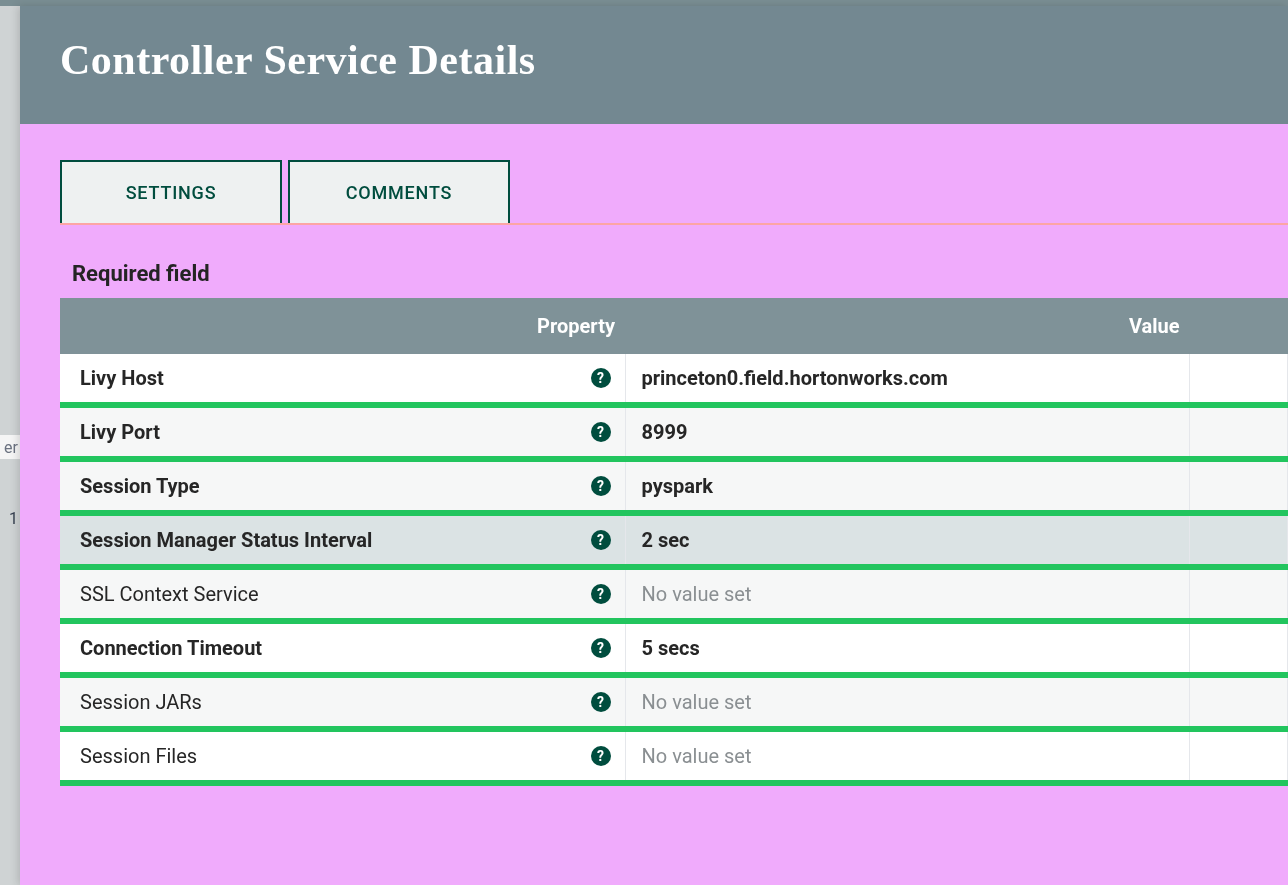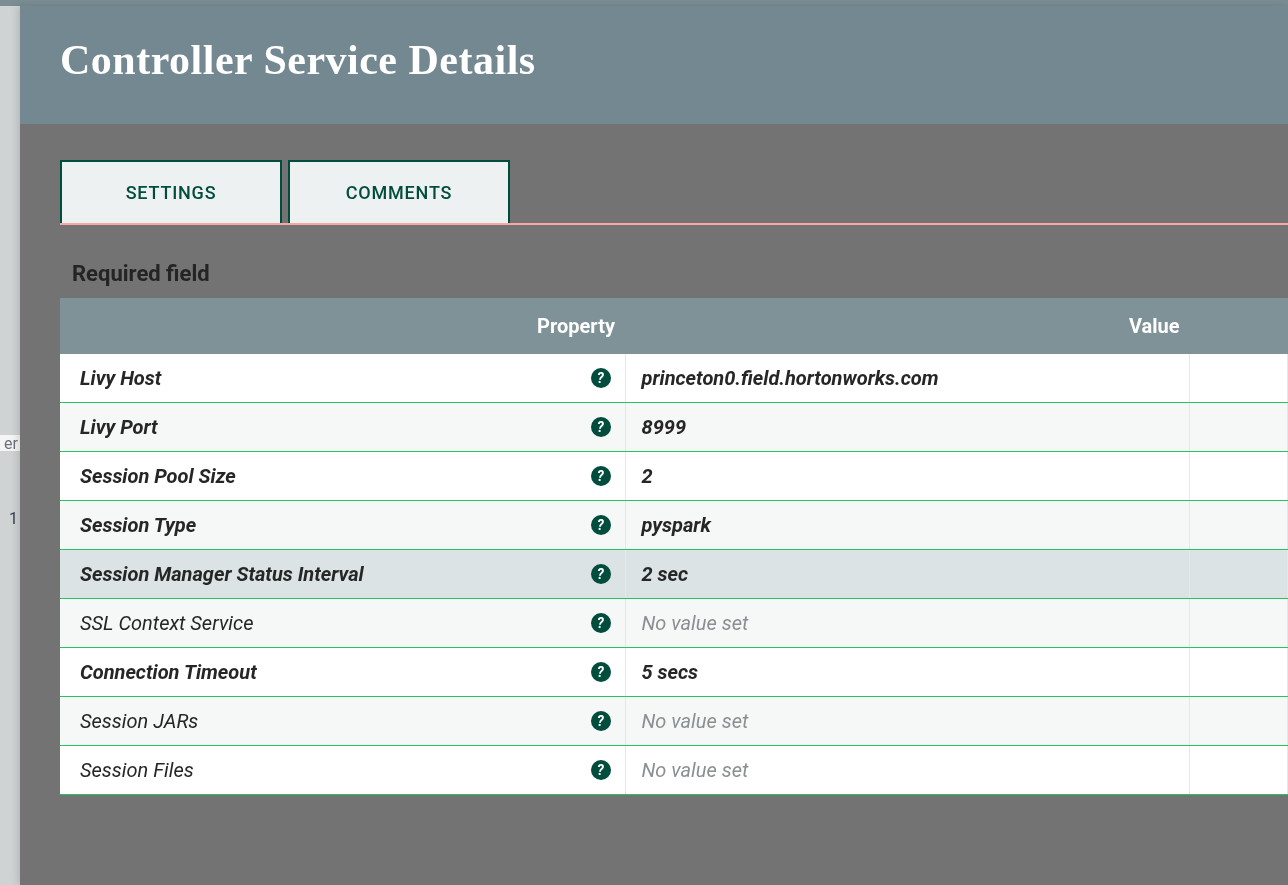--- a/index.html
+++ b/index.html
@@ -28,21 +28,21 @@
       left: 0;
       top: 0;
       width: 20px;
       height: 100%;
     }
     .bg-left-middle {
       position: absolute;
       top: 435px;
       left: 0;
       width: 20px;
-      height: 16px;
+      height: 24px;
       background: #f5f5f5;
       color: #6b7280;
       font-size: 16px;
       display: flex;
       align-items: center;
       justify-content: flex-end;
       padding-right: 2px;
     }
     .bg-left-num {
       position: absolute;
@@ -56,21 +56,21 @@
       align-items: center;
       justify-content: flex-end;
       padding-right: 2px;
     }
     .modal {
       position: absolute;
       top: 6px;
       left: 20px;
       right: 0;
       height: 879px;
-      background: #737373;
+      background: #f0abfc;
       box-shadow: -2px 0 8px rgba(0,0,0,0.15);
     }
     .modal-header {
       background: #738891;
       padding: 30px 40px 40px 40px;
     }
     .modal-title {
       color: #fff;
       font-family: 'Times New Roman', Times, serif;
       font-size: 42px;
@@ -133,24 +133,23 @@
     }
     .table-header th.col-value {
       padding-left: 16px;
     }
     .table-header th.col-extra {
       width: 98px;
     }
     .table-row td {
       padding: 12px 10px;
       font-size: 20px;
-      border-bottom: 1px solid #22c55e;
+      border-bottom: 6px solid #22c55e;
       border-right: 1px solid #e5e7eb;
       vertical-align: middle;
-      font-style: italic;
     }
     .table-row.odd {
       background: #fff;
     }
     .table-row.even {
       background: #f6f7f7;
     }
     .table-row.highlight {
       background: #dbe3e4;
     }
@@ -237,30 +236,20 @@
           <tr class="table-row even">
             <td>
               <div class="prop-cell">
                 <span class="prop-name bold">Livy Port</span>
                 <span class="help-icon">?</span>
               </div>
             </td>
             <td class="value-cell bold">8999</td>
             <td></td>
           </tr>
-          <tr class="table-row odd">
-            <td>
-              <div class="prop-cell">
-                <span class="prop-name bold">Session Pool Size</span>
-                <span class="help-icon">?</span>
-              </div>
-            </td>
-            <td class="value-cell bold">2</td>
-            <td></td>
-          </tr>
           <tr class="table-row even">
             <td>
               <div class="prop-cell">
                 <span class="prop-name bold">Session Type</span>
                 <span class="help-icon">?</span>
               </div>
             </td>
             <td class="value-cell bold">pyspark</td>
             <td></td>
           </tr>

